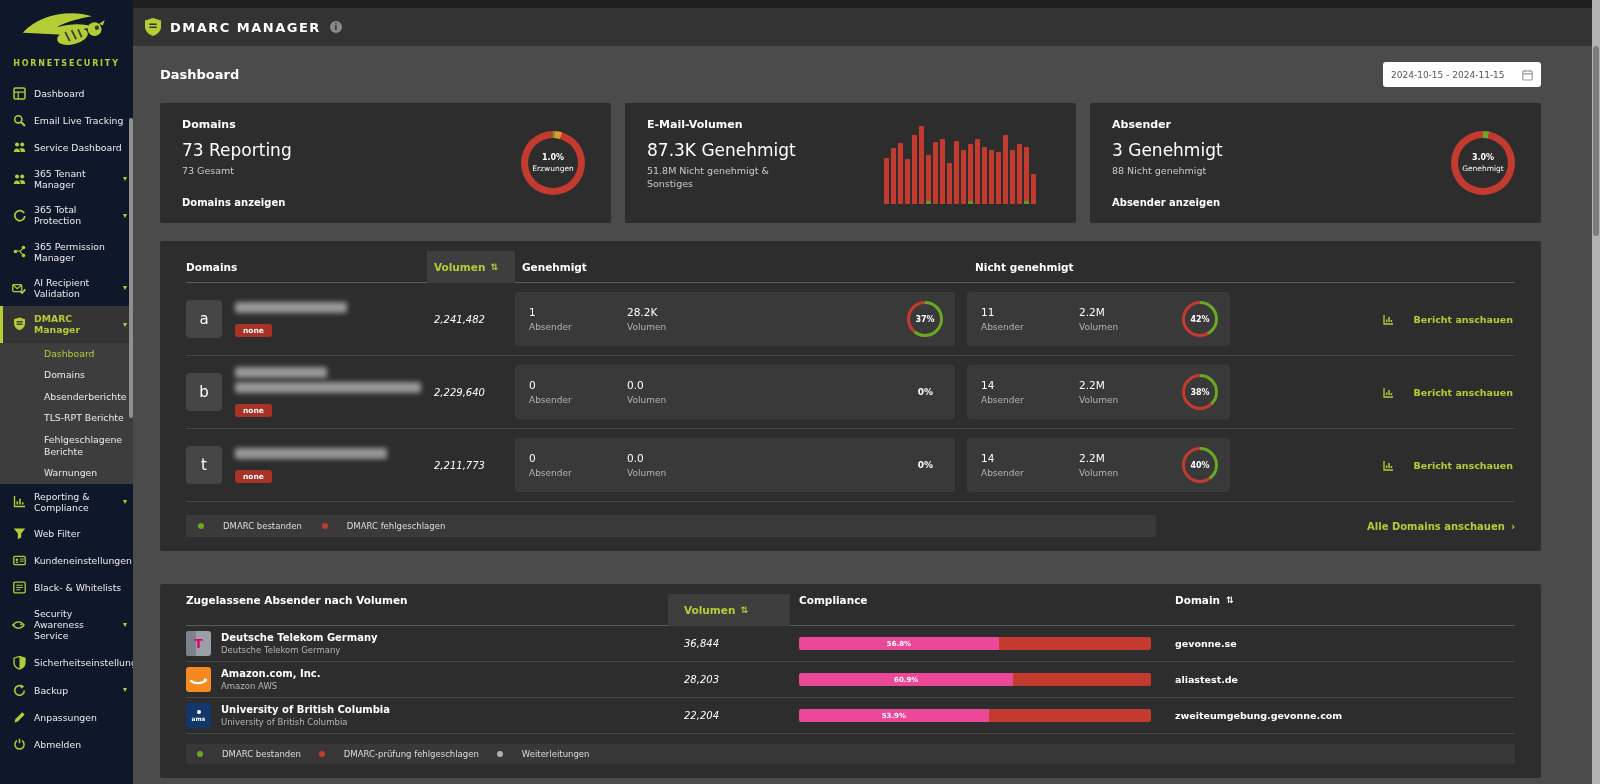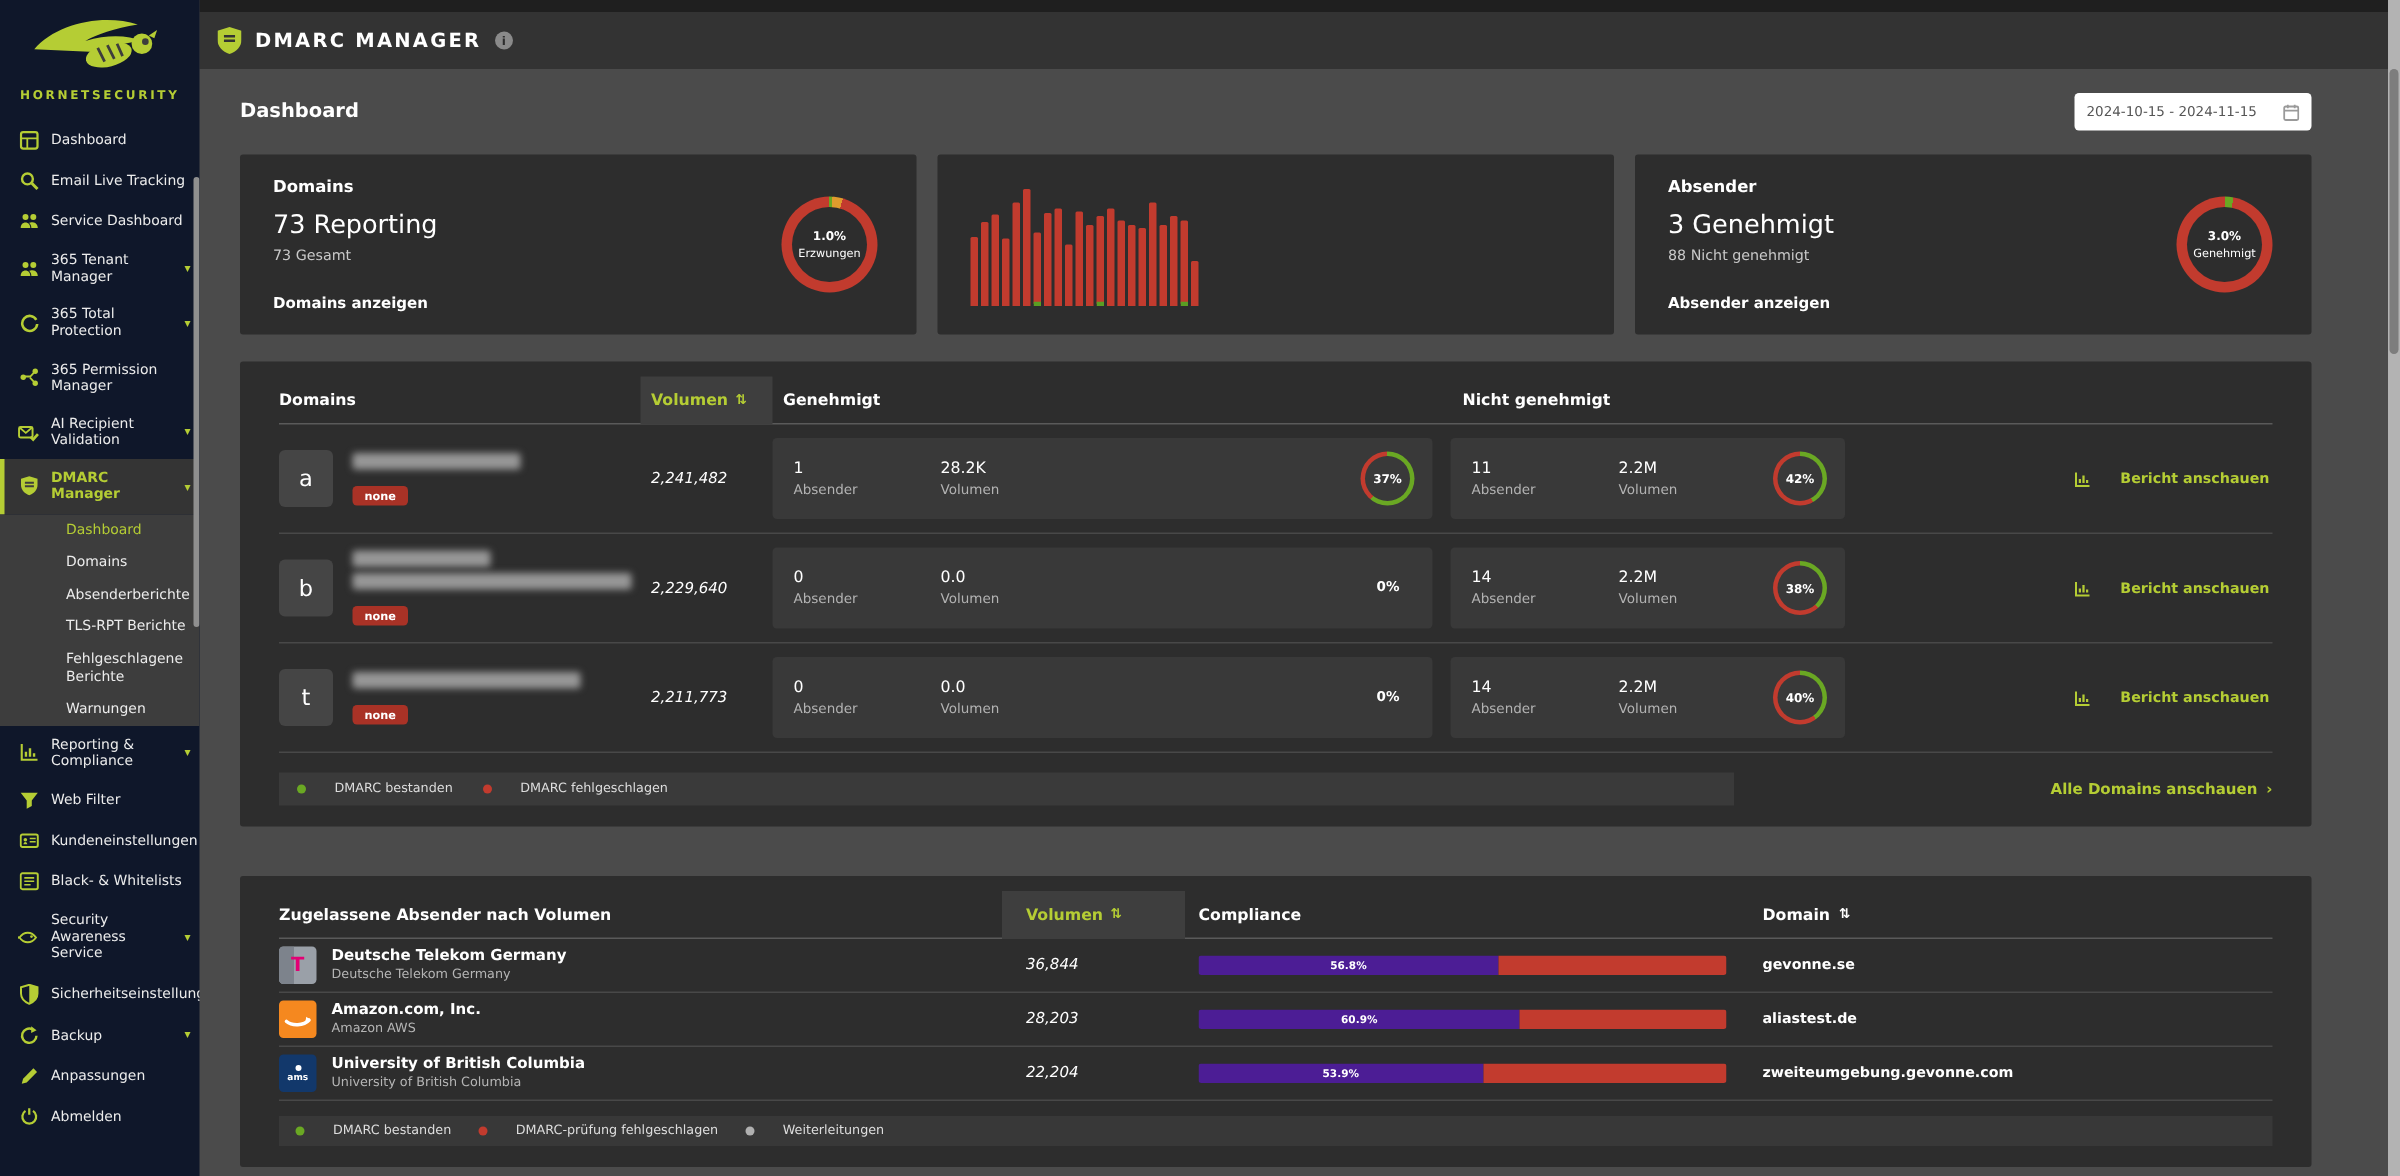--- a/index.html
+++ b/index.html
@@ -81,33 +81,33 @@
   .pct-plain { font-size:9px; font-weight:bold; margin-left:auto; margin-right:10px; }
   .report { margin-left:auto; display:flex; align-items:center; gap:20px; color:#b5cd34; font-size:9.5px; font-weight:bold; cursor:pointer; padding-right:2px; }
   .legend-row { display:flex; align-items:center; margin-top:13px; }
   .legend-strip { background:#3a3a3a; height:22px; display:flex; align-items:center; gap:20px; padding:0 12px; width:73%; }
   .leg-item { display:flex; align-items:center; gap:19px; font-size:8.5px; color:#ddd; }
   .dot { width:6px; height:6px; border-radius:50%; flex:none; }
   .all-link { margin-left:auto; color:#b5cd34; font-size:10px; font-weight:bold; cursor:pointer; display:flex; align-items:center; gap:6px; }
 
   
   .panel2 { margin-top:33px; }
-  .st-head { display:flex; align-items:center; height:32px; border-bottom:1px solid #5a5a5a; font-size:10.5px; font-weight:bold; }
+  .st-head { display:flex; align-items:flex-start; height:32px; border-bottom:1px solid #5a5a5a; font-size:10.5px; font-weight:bold; }
   .sc-name { width:482px; flex:none; }
   .sc-vol { width:122px; flex:none; padding-left:16px; }
   .volcell2 { width:122px; height:32px; background:#3e3e3e; color:#b5cd34; display:flex; align-items:center; gap:5px; padding-left:16px; cursor:pointer; }
   .sc-comp { width:363px; flex:none; padding-left:9px; }
   .sc-dom { flex:1; padding-left:22px; display:flex; align-items:center; gap:6px; cursor:pointer; }
   .st-row { display:flex; align-items:center; height:36px; border-bottom:1px solid #484848; cursor:pointer; }
   .st-row .sc-name { display:flex; align-items:center; gap:10px; }
   .slogo { width:25px; height:25px; border-radius:3px; flex:none; position:relative; overflow:hidden; }
   .sname { font-size:10px; font-weight:bold; }
   .ssub { font-size:8.5px; color:#b5b5b5; margin-top:2px; }
   .cbar { width:352px; height:13px; display:flex; border-radius:2px; overflow:hidden; margin-left:9px; }
-  .cbar .g { background:#4c1d95; display:flex; align-items:center; justify-content:center; font-size:7px; font-weight:bold; color:#fff; }
+  .cbar .g { background:#ec4899; display:flex; align-items:center; justify-content:center; font-size:7px; font-weight:bold; color:#fff; }
   .cbar .r { flex:1; background:#c23b2e; }
   .dom-txt { font-size:9.5px; padding-left:22px; font-weight:bold; }
   .st-legend { background:#383838; height:20px; display:flex; align-items:center; gap:18px; padding:0 11px; margin-top:10px; }
 
   
   .logo-telekom { background:#9aa0a8; display:flex; align-items:center; justify-content:center; color:#e20074; font-weight:bold; font-size:13px; }
   .logo-telekom::before { content:""; position:absolute; left:0; top:0; width:10px; height:25px; background:#7d838c; }
   .logo-telekom span { position:relative; }
   .logo-amazon { background:#f5881f; }
   .logo-ubc { background:#12386b; display:flex; flex-direction:column; align-items:center; justify-content:center; gap:1px; }
@@ -358,20 +358,25 @@
           </div>
           <div class="donut donut-big" style="background: conic-gradient(rgb(106, 168, 35) 0%, rgb(106, 168, 35) 1%, rgb(224, 155, 45) 1%, rgb(224, 155, 45) 4.5%, rgb(194, 59, 46) 4.5%, rgb(194, 59, 46) 100%);">
             <div class="dtext">
                 <span class="p">1.0%</span>
                 <span class="c">Erzwungen</span>
               </div>
           </div>
         </div>
 
         <div class="card">
+          <div class="card-left">
+            <div class="card-title">E-Mail-Volumen</div>
+            <div class="card-big">87.3K Genehmigt</div>
+            <div class="card-sub">51.8M Nicht genehmigt &amp; Sonstiges</div>
+          </div>
           <div class="vchart">
               <div class="vbar" style="height: 56%;"></div>
               <div class="vbar" style="height: 68%;"></div>
               <div class="vbar" style="height: 74%;"></div>
               <div class="vbar" style="height: 55%;"></div>
               <div class="vbar" style="height: 84%;"></div>
               <div class="vbar" style="height: 95%;"></div>
               <div class="vbar gb" style="height: 60%;"></div>
               <div class="vbar" style="height: 76%;"></div>
               <div class="vbar" style="height: 79%;"></div>

